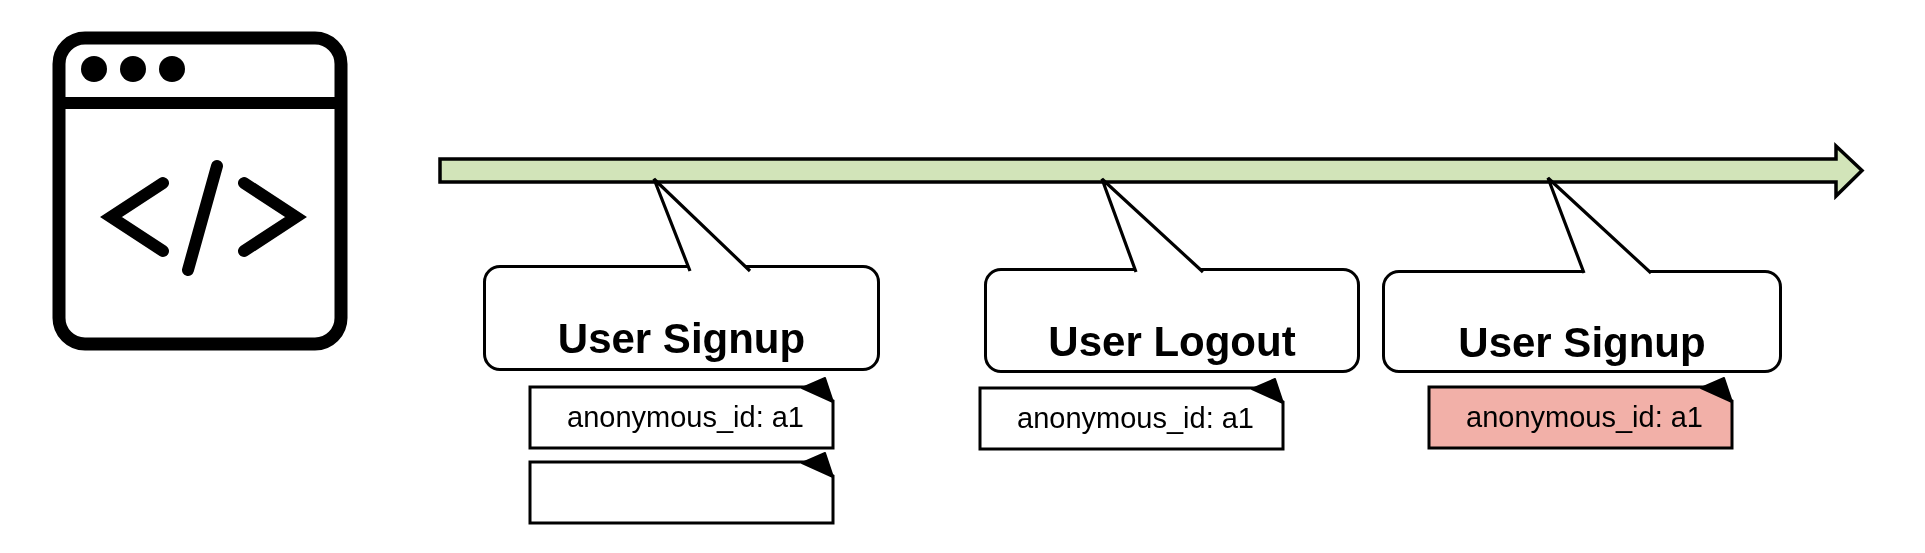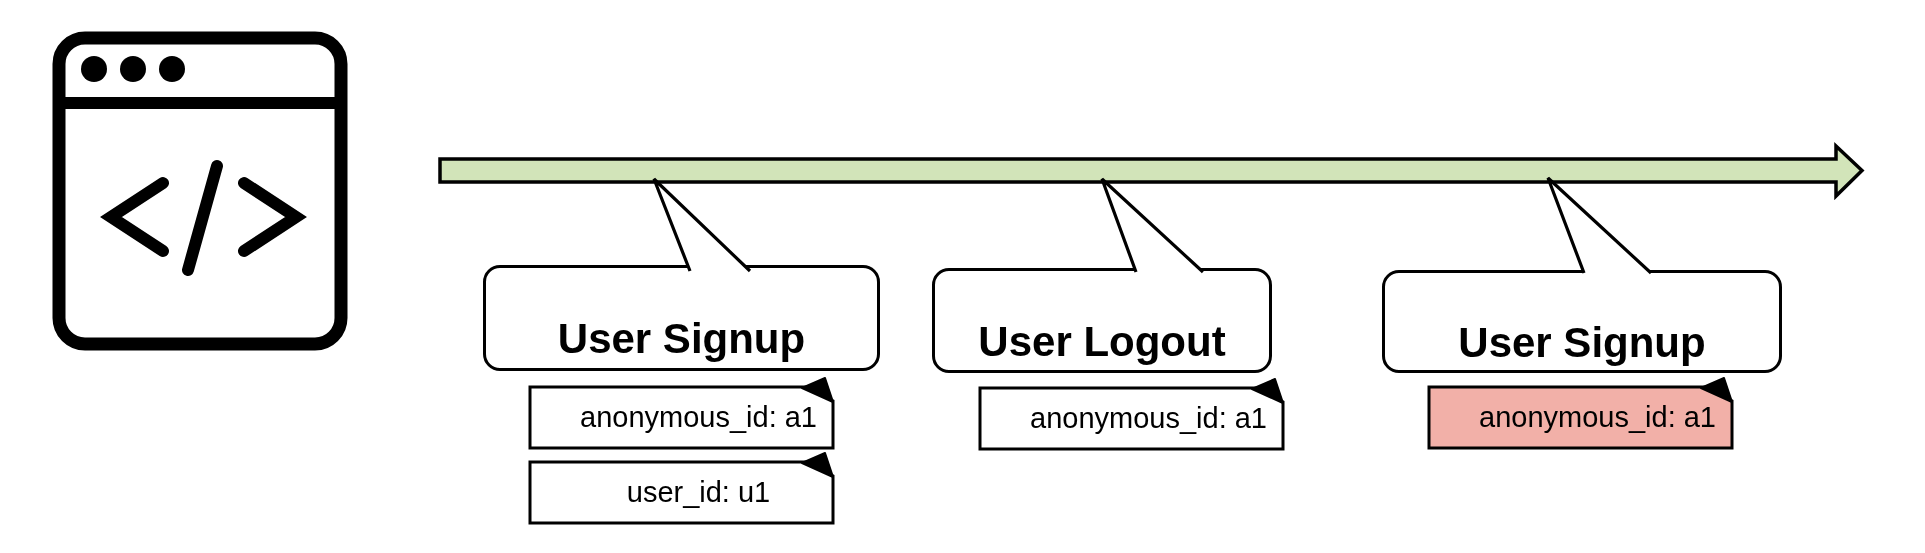--- a/index.html
+++ b/index.html
@@ -28,37 +28,37 @@
     justify-content: center;
   }
   .callout-title {
     font-weight: bold;
     font-size: 42px;
     color: var(--color-ink, #000000);
     white-space: nowrap;
     margin-top: 42px;
   }
   .callout-1 { left: 483px; top: 265px; width: 397px; height: 106px; }
-  .callout-2 { left: 932px; top: 268px; width: 340px; height: 105px; }
+  .callout-2 { left: 984px; top: 268px; width: 376px; height: 105px; }
   .callout-3 { left: 1382px; top: 270px; width: 400px; height: 103px; }
 
   
   .tag {
     position: absolute;
     z-index: 2;
     width: 308px;
     height: 74px;
   }
   .tag svg { position: absolute; left: 0; top: 0; width: 308px; height: 74px; }
   .tag .tag-body { fill: var(--color-surface, #ffffff); stroke: var(--color-ink, #000000); stroke-width: 3; }
   .tag.highlighted .tag-body { fill: var(--color-highlight_salmon, #f2b0a8); }
   .tag .tag-fold { fill: var(--color-ink, #000000); stroke: var(--color-ink, #000000); stroke-width: 2; stroke-linejoin: round; }
   .tag-label {
     position: absolute;
-    left: 19px; top: 11px; width: 303px; height: 61px;
+    left: 6px; top: 11px; width: 303px; height: 61px;
     display: flex; align-items: center; justify-content: center;
     font-size: 29px;
     color: var(--color-ink, #000000);
     white-space: nowrap;
   }
   .tag-1a { left: 528px;  top: 376px; }
   .tag-1b { left: 528px;  top: 451px; }
   .tag-2a { left: 978px;  top: 377px; }
   .tag-3a { left: 1427px; top: 376px; }
   .tag-3b { left: 1427px; top: 451px; }
@@ -111,21 +111,20 @@
       <path class="tag-fold" d="M274,12 L297,2 L305,26 Z"></path>
     </svg>
     <span class="tag-label">anonymous_id: a1</span>
   </div>
 
   <div class="tag tag-1b">
     <svg viewBox="0 0 308 74">
       <path class="tag-body" d="M2,11 H278 L305,25 V72 H2 Z"></path>
       <path class="tag-fold" d="M274,12 L297,2 L305,26 Z"></path>
     </svg>
-    <span class="tag-label">user_id: u1</span>
   </div>
 
   <div class="tag tag-2a">
     <svg viewBox="0 0 308 74">
       <path class="tag-body" d="M2,11 H278 L305,25 V72 H2 Z"></path>
       <path class="tag-fold" d="M274,12 L297,2 L305,26 Z"></path>
     </svg>
     <span class="tag-label">anonymous_id: a1</span>
   </div>
 

